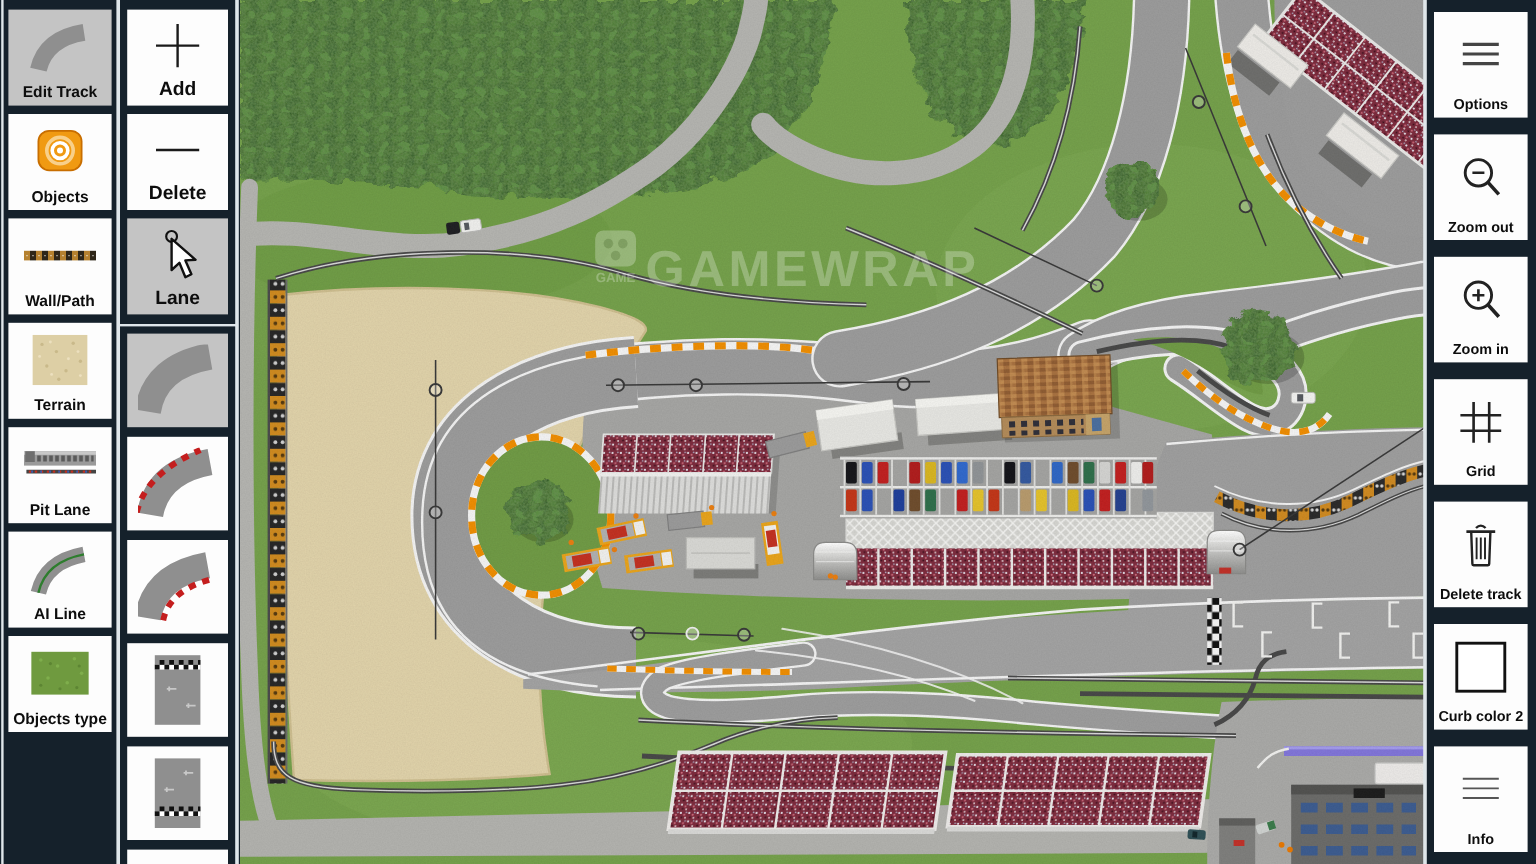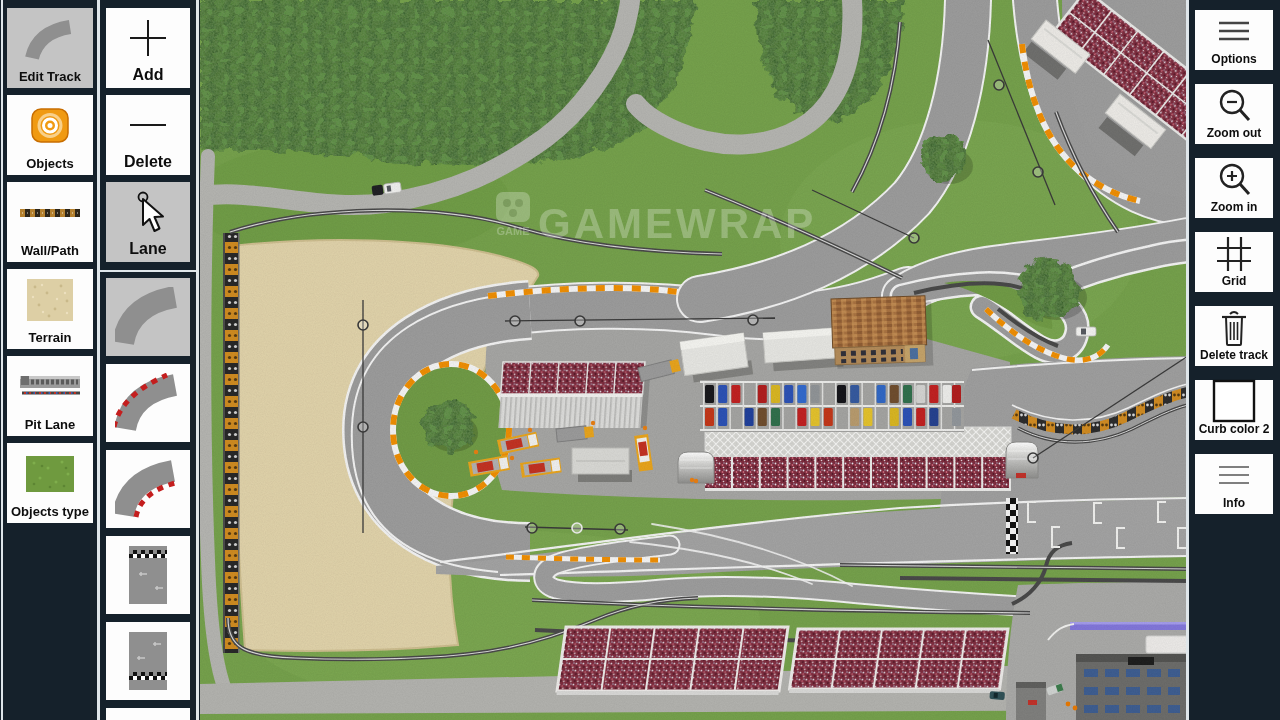--- a/index.html
+++ b/index.html
@@ -11,21 +11,21 @@
   .vsep{position:absolute;top:0;height:720px;background:#dfe6ea;z-index:5;}
   .stack{position:absolute;top:0;left:0;right:0;display:flex;flex-direction:column;align-items:center;}
   .tile{background:#fdfdfd;display:flex;flex-direction:column;align-items:center;justify-content:flex-end;
         box-sizing:border-box;padding-bottom:3px;flex:none;}
   .tile.sel{background:#c4c4c4;}
   .tile .ic{flex:1;display:flex;align-items:center;justify-content:center;width:100%;}
   .tile .lb{font-weight:bold;color:#0d0d0d;line-height:1.05;text-align:center;padding:0 1px 1px;}
   .t86{width:86px;height:80px;margin-top:7px;} .t86 .lb{font-size:13px;}
   .t84{width:84px;height:80px;margin-top:7px;}
   .pal{width:84px;height:78px;margin-top:8px;justify-content:center;padding-bottom:0;}
-  .t78{width:78px;height:60px;margin-top:14px;} .t78 .lb{font-size:12px;}
+  .t78{width:78px;height:88px;margin-top:14px;} .t78 .lb{font-size:12px;}
   .hsep{width:100px;height:2px;background:#dfe6ea;margin-top:8px;flex:none;}
   #map{position:absolute;left:200px;top:0;width:988px;height:720px;background:#84cc16;}
 </style>
 </head>
 <body>
 
 <div id="map">
 <svg width="988" height="720" viewBox="0 0 988 720" xmlns="http://www.w3.org/2000/svg">
 <defs>
   <filter id="leafy" x="-10%" y="-10%" width="120%" height="120%">
@@ -551,20 +551,29 @@
           <path d="M13,8 H60" stroke="#5a5a5a" stroke-width="5" stroke-dasharray="3 2"></path>
           <path d="M4,19 H62" stroke="#444" stroke-width="3"></path>
           <path d="M6,19 H60" stroke-dasharray="2 3" stroke="#c23020" stroke-width="2"></path>
           <path d="M8,19 H58" stroke-dasharray="1.5 6" stroke="#3a5ab0" stroke-width="2"></path>
         </svg>
       </span>
         <span class="lb">Pit Lane</span>
     </div>
     <div class="tile t86">
       <span class="ic">
+        <svg width="52" height="44" viewBox="0 0 52 44">
+          <path d="M8,42 Q14,16 46,10" stroke="#8f8f8f" stroke-width="13" fill="none"></path>
+          <path d="M8,42 Q14,16 46,10" stroke="#2e7d2e" stroke-width="2" fill="none"></path>
+        </svg>
+      </span>
+        <span class="lb">AI Line</span>
+    </div>
+    <div class="tile t86">
+      <span class="ic">
         <svg width="48" height="36" viewBox="0 0 48 36">
           <rect width="48" height="36" fill="#6f9a3f"></rect>
           <g fill="#7fae4c">
               <circle cx="8" cy="7" r="1.5"></circle>
               <circle cx="22" cy="12" r="1.5"></circle>
               <circle cx="36" cy="6" r="1.5"></circle>
           <circle cx="14" cy="22" r="1.5"></circle>
               <circle cx="30" cy="26" r="1.5"></circle>
               <circle cx="42" cy="18" r="1.5"></circle>
             </g>

